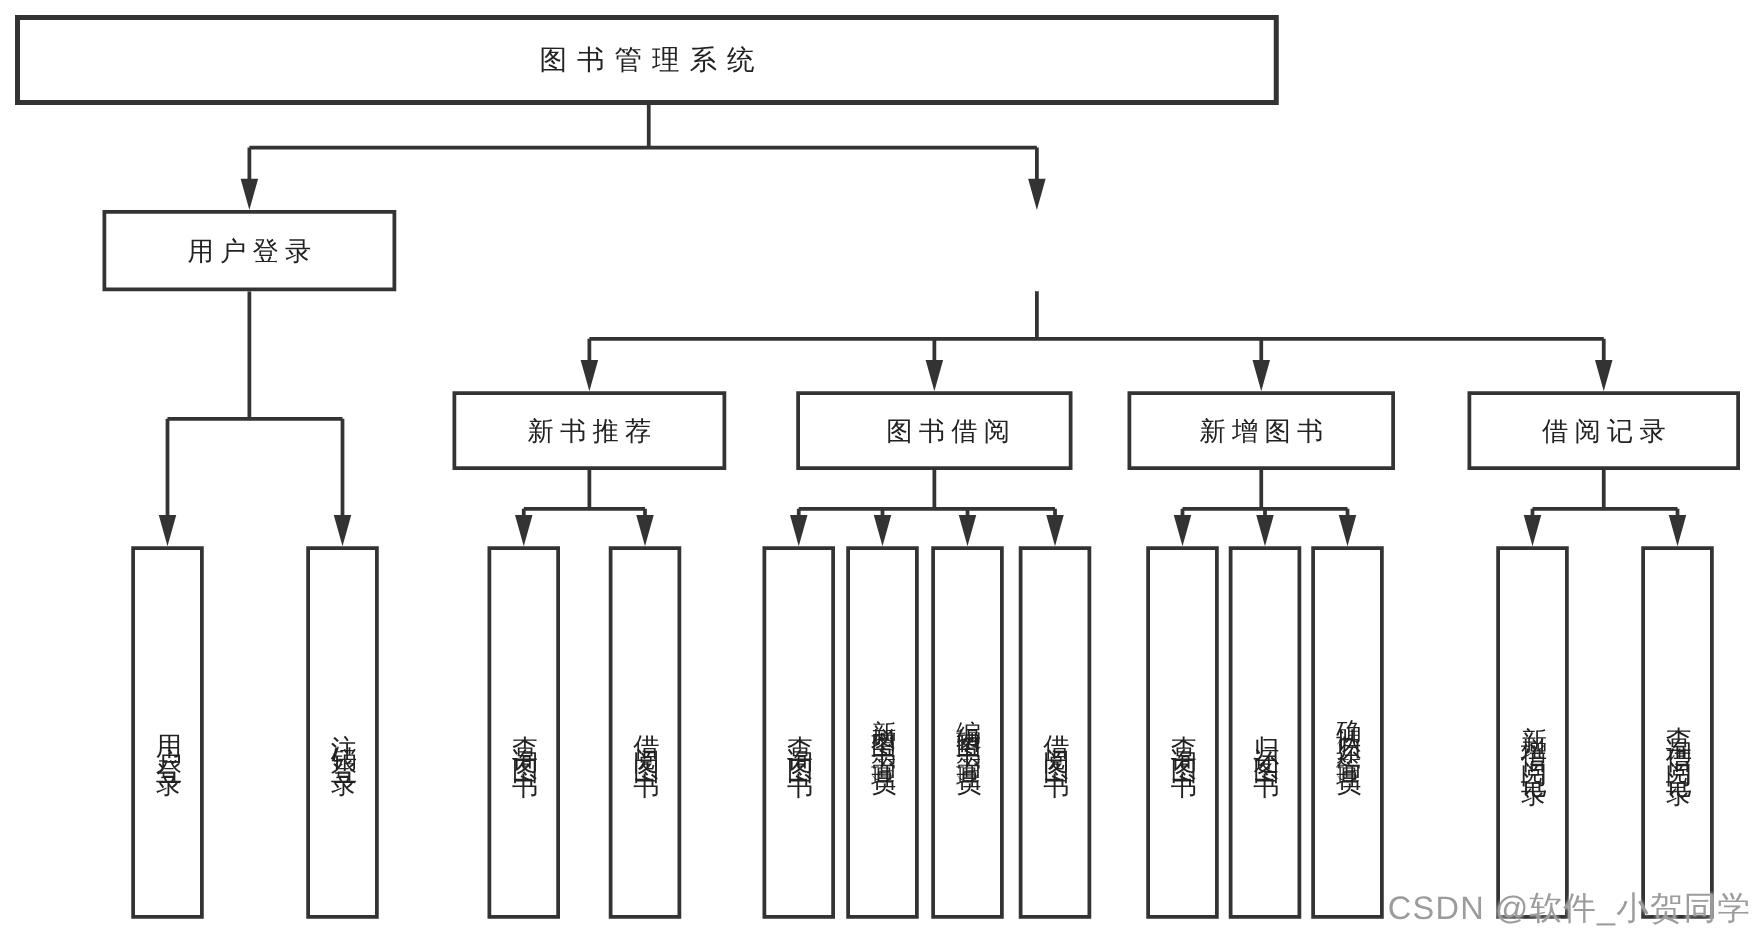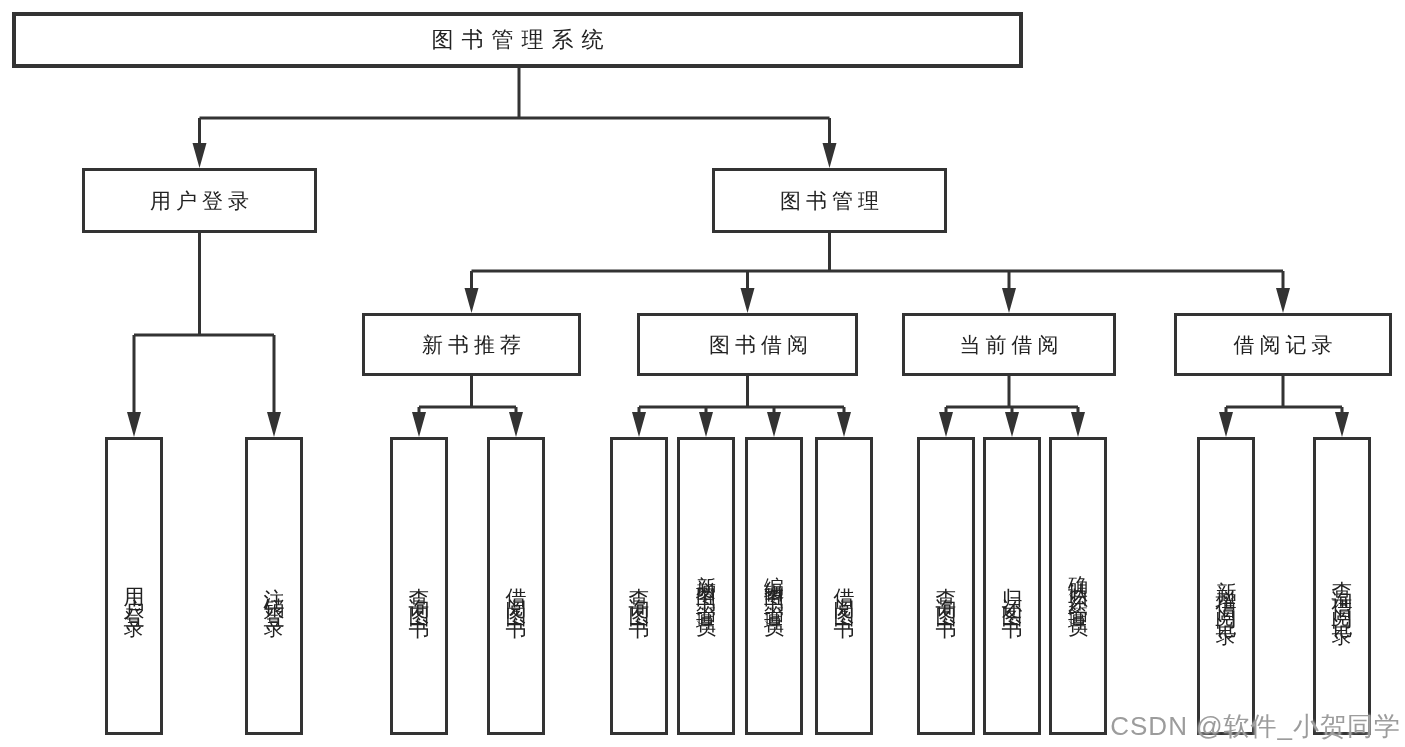--- a/index.html
+++ b/index.html
@@ -88,39 +88,36 @@
              M699,412 L713,412 L706,437 Z
              M767,412 L781,412 L774,437 Z
              M837,412 L851,412 L844,437 Z
              M939,412 L953,412 L946,437 Z
              M1005,412 L1019,412 L1012,437 Z
              M1071,412 L1085,412 L1078,437 Z
              M1219,412 L1233,412 L1226,437 Z
              M1335,412 L1349,412 L1342,437 Z"></path>
   </svg>
 
-  <div class="node root" style="left:12px; top:12px; width:1011px; height:56px;">
+  <div class="node root" style="left:12px; top:12px; width:1011px; height:72px;">
     <span>图书管理系统</span>
   </div>
 
   <div class="node h" style="left:82px; top:168px; width:235px; height:65px;">
     <span>用户登录</span>
-  </div>
-  <div class="node h" style="left:712px; top:168px; width:235px; height:65px;">
-    <span>图书管理</span>
   </div>
 
   <div class="node h" style="left:362px; top:313px; width:219px; height:63px;">
     <span>新书推荐</span>
   </div>
   <div class="node h" style="left:637px; top:313px; width:221px; height:63px;padding-left:27px;">
     <span>图书借阅</span>
   </div>
   <div class="node h" style="left:902px; top:313px; width:214px; height:63px;">
-    <span>当前借阅</span>
+    <span>新增图书</span>
   </div>
   <div class="node h" style="left:1174px; top:313px; width:218px; height:63px;">
     <span>借阅记录</span>
   </div>
 
   <div class="node leaf" style="left:105px;">
     <span>用户登录</span>
   </div>
   <div class="node leaf" style="left:245px;">
     <span>注销登录</span>

